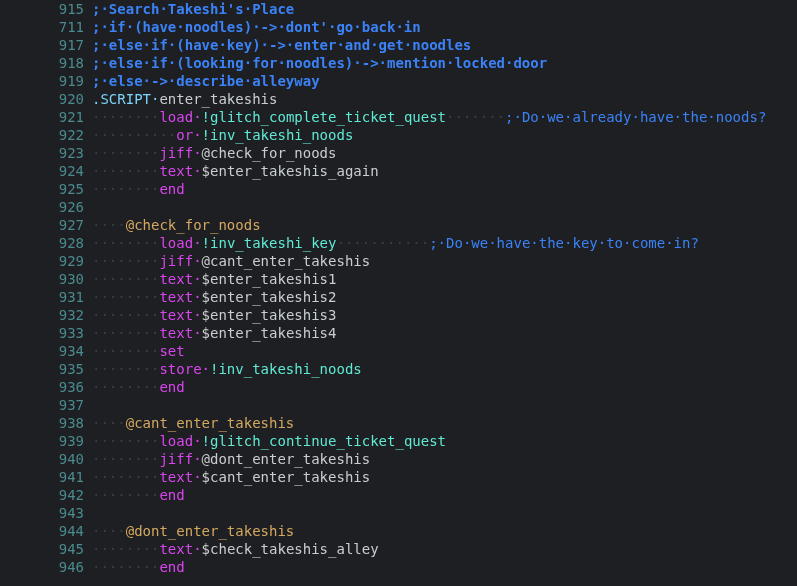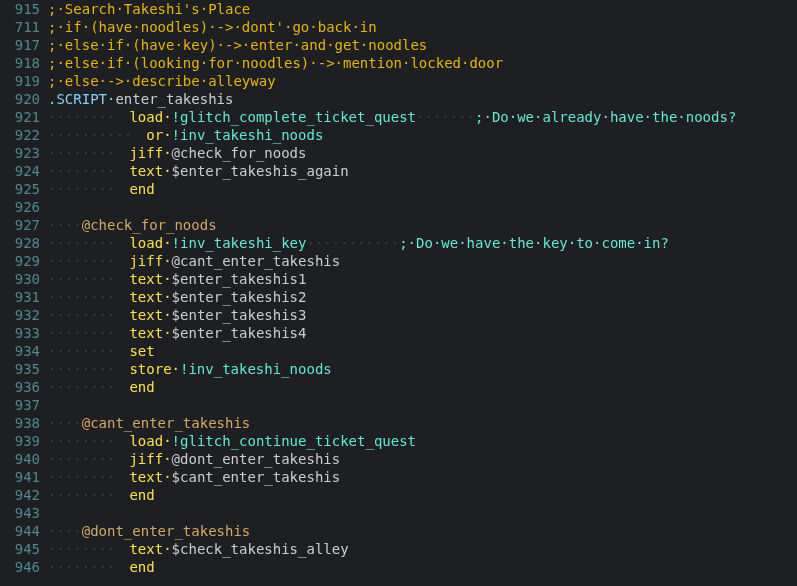--- a/index.html
+++ b/index.html
@@ -9,40 +9,41 @@
       font-size: 14px;
       line-height: 18px;
       overflow: hidden;
       width: 797px;
       height: 586px;
     }
     .editor {
       display: flex;
       width: 100%;
       height: 100%;
+      padding-left: 44px;
     }
     .gutter {
       width: 48px;
       padding-right: 8px;
       text-align: right;
       color: #4a8a8f;
       user-select: none;
       flex-shrink: 0;
     }
     .code {
       flex: 1;
       white-space: pre;
       color: #c8cdd2;
     }
     .line { height: 18px; }
     .ws { color: #3a3d42; }
-    .comment { color: #eab308; }
-    .comment-dim { color: #5eead4; }
+    .comment { color: #3b82f6; font-weight: bold; }
+    .comment-dim { color: #3b82f6; }
     .directive { color: #7dd3fc; }
-    .keyword { color: #fde047; margin-left: 14px; }
+    .keyword { color: #d946ef; }
     .bang { color: #5eead4; }
     .at { color: #c8cdd2; }
     .func-at { color: #d4a860; }
     .dollar { color: #c8cdd2; }
     .identifier { color: #c8cdd2; }
   </style>
 </head>
 <body>
 
 <div class="editor">

